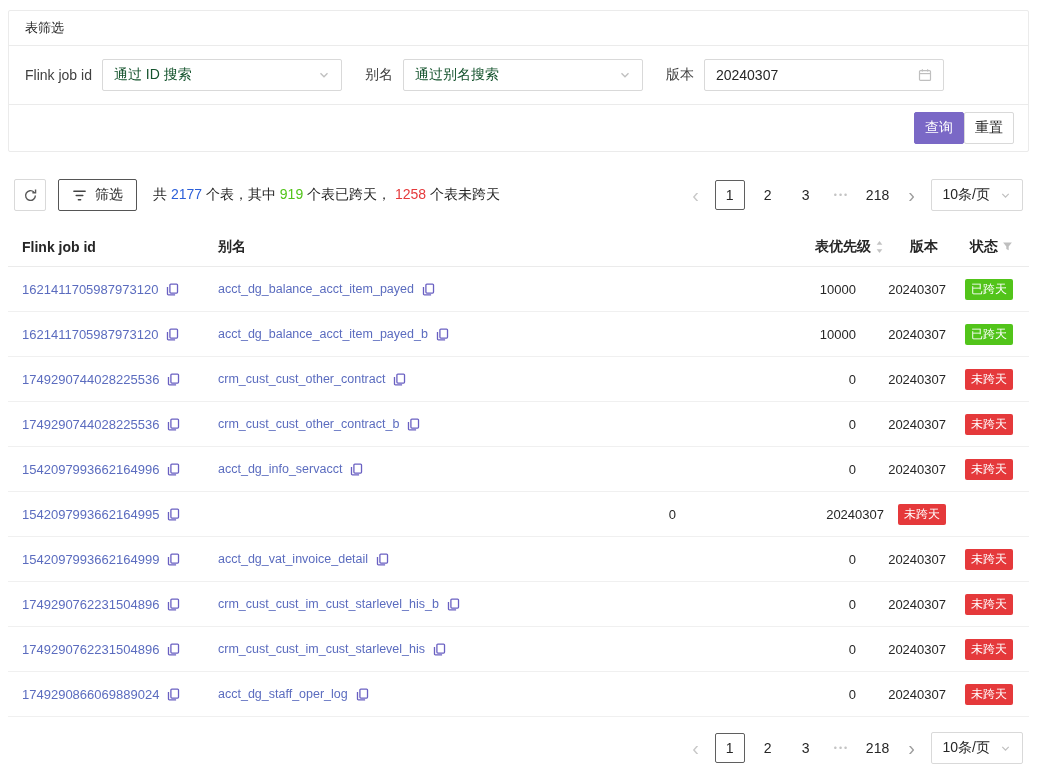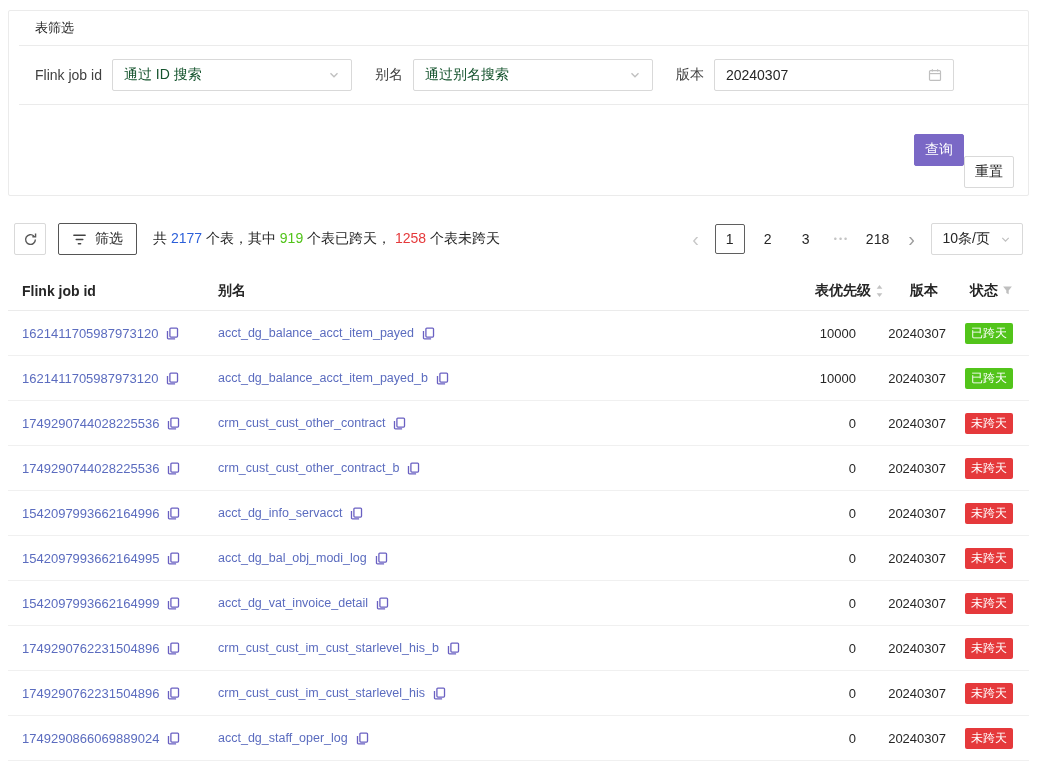--- a/index.html
+++ b/index.html
@@ -4,36 +4,36 @@
 <style>
   * { box-sizing: border-box; margin: 0; padding: 0; }
   html,body { width: 1037px; height: 767px; }
   body {
     font-family: "Liberation Sans", "DejaVu Sans", sans-serif;
     background: #fff; color: #262626; overflow: hidden;
   }
   .page { padding: 10px 8px 0; }
 
   
-  .panel { border: 1px solid #ebebeb; border-radius: 2px; background: #fff; padding-left: 10px; }
+  .panel { border: 1px solid #ebebeb; border-radius: 2px; background: #fff; }
   .panel-header { padding: 8px 16px; font-size: 13px; color: #262626; border-bottom: 1px solid #ebebeb; }
   .panel-body { display: flex; align-items: center; padding: 13px 16px; border-bottom: 1px solid #ebebeb; font-size: 14px; }
   .group { display: flex; align-items: center; margin-right: 23px; }
   .group.last { margin-right: 0; }
   .f-label { color: #404040; margin-right: 10px; white-space: nowrap; }
   .control { width: 240px; height: 32px; border: 1px solid #d9d9d9; border-radius: 2px;
              display: flex; align-items: center; padding: 0 11px; background: #fff; cursor: pointer; }
   .control .ph { color: #14532d; flex: 1; font-size: 14px; overflow: hidden; white-space: nowrap; }
   .control .val { color: #262626; flex: 1; font-size: 14px; }
   .ic { display: inline-flex; align-items: center; }
   .panel-footer { display: flex; justify-content: flex-end; align-items: center; padding: 7px 14px; }
   .btn { height: 32px; padding: 0 10px; font-size: 14px; border-radius: 2px; display: inline-flex;
          align-items: center; cursor: pointer; border: 1px solid transparent; background: #fff; }
   .btn-primary { background: var(--accent, #7a68c6); color: #fff; border-color: var(--accent, #7a68c6); }
-  .btn-plain { border-color: #d9d9d9; color: #262626; margin-top: 44px; }
+  .btn-plain { border-color: #d9d9d9; color: #262626; }
 
   
   .toolbar { margin-top: 27px; display: flex; align-items: center; padding: 0 6px; }
   .iconbtn { width: 32px; height: 32px; border: 1px solid #d9d9d9; border-radius: 2px;
              display: flex; align-items: center; justify-content: center; background: #fff; cursor: pointer; }
   .filterbtn { margin-left: 12px; height: 32px; padding: 12px 13px; border: 1px solid #555; border-radius: 2px;
                display: flex; align-items: center; gap: 8px; font-size: 14px; color: #262626; background: #fff; cursor: pointer; }
   .summary { margin-left: 16px; font-size: 14px; color: #262626; white-space: nowrap; }
   .n-blue { color: var(--blue, #2b5fd9); }
   .n-green { color: var(--green, #52c41a); }
@@ -319,29 +319,20 @@
   <div class="trow">
     <div class="cell cell-link">
       <a class="link">1542097993662164995</a>
       <span class="copy">
         <svg width="13" height="13" viewBox="0 0 14 14">
           <rect x="4.2" y="1.2" width="8.2" height="9.6" rx="1" fill="none" stroke="#6a60c2" stroke-width="1.4"></rect>
           <path d="M9.8 12.8 H2.6 a1 1 0 0 1 -1 -1 V4.4" fill="none" stroke="#6a60c2" stroke-width="1.4"></path>
         </svg>
       </span>
     </div>
-    <div class="cell cell-link alias">
-      <a class="link">acct_dg_bal_obj_modi_log</a>
-      <span class="copy">
-        <svg width="13" height="13" viewBox="0 0 14 14">
-          <rect x="4.2" y="1.2" width="8.2" height="9.6" rx="1" fill="none" stroke="#6a60c2" stroke-width="1.4"></rect>
-          <path d="M9.8 12.8 H2.6 a1 1 0 0 1 -1 -1 V4.4" fill="none" stroke="#6a60c2" stroke-width="1.4"></path>
-        </svg>
-      </span>
-    </div>
     <div class="cell c-right c-priority-val">0</div>
     <div class="cell c-right">20240307</div>
     <div class="cell c-flex-r">
       <span class="badge red">未跨天</span>
     </div>
   </div>
 
   <div class="trow">
     <div class="cell cell-link">
       <a class="link">1542097993662164999</a>

